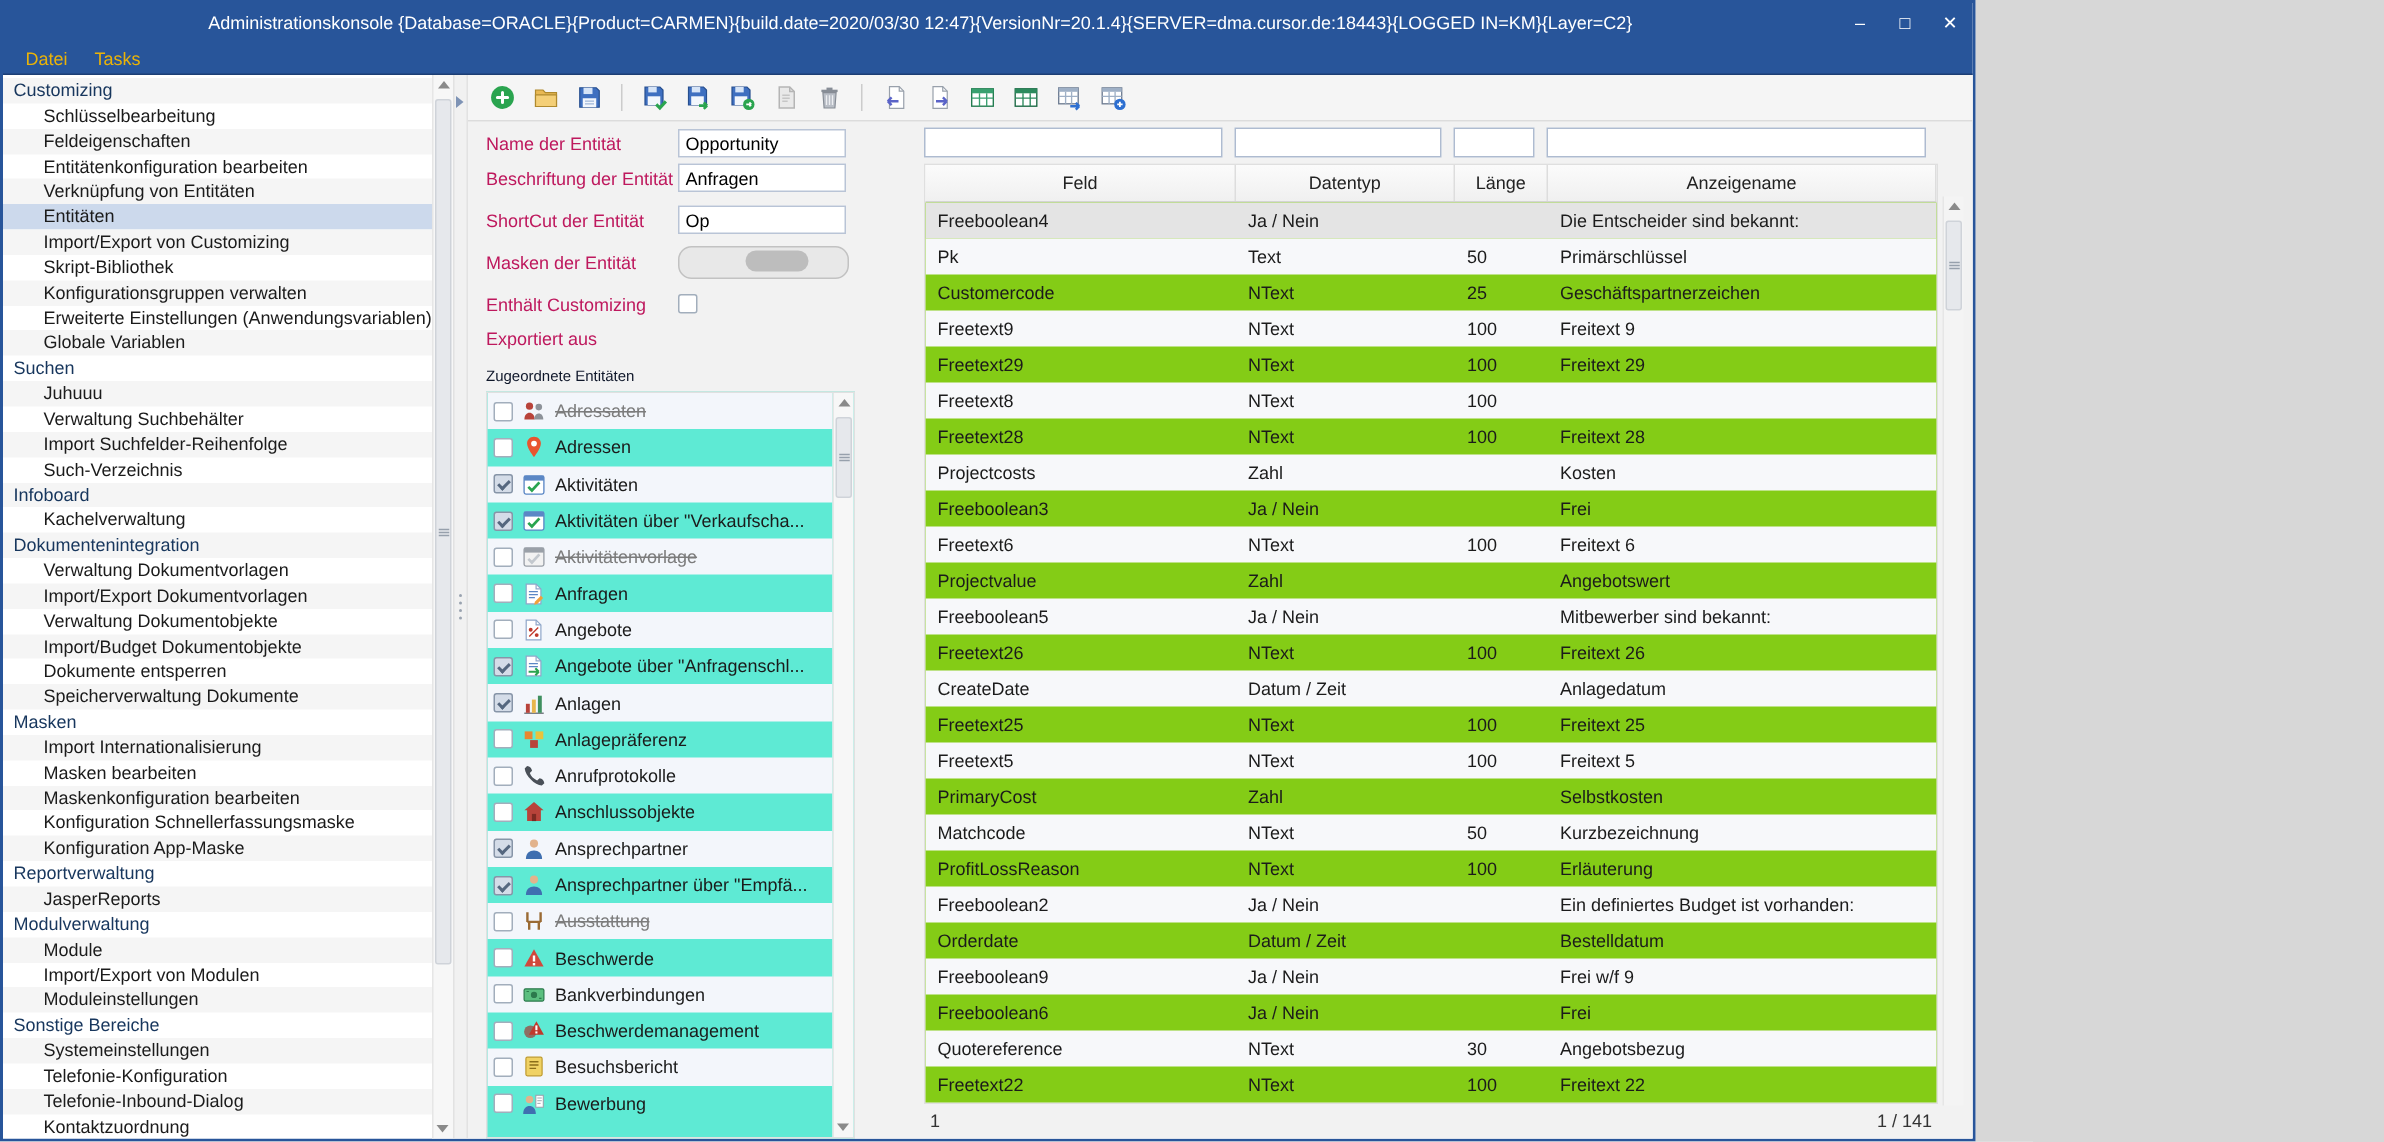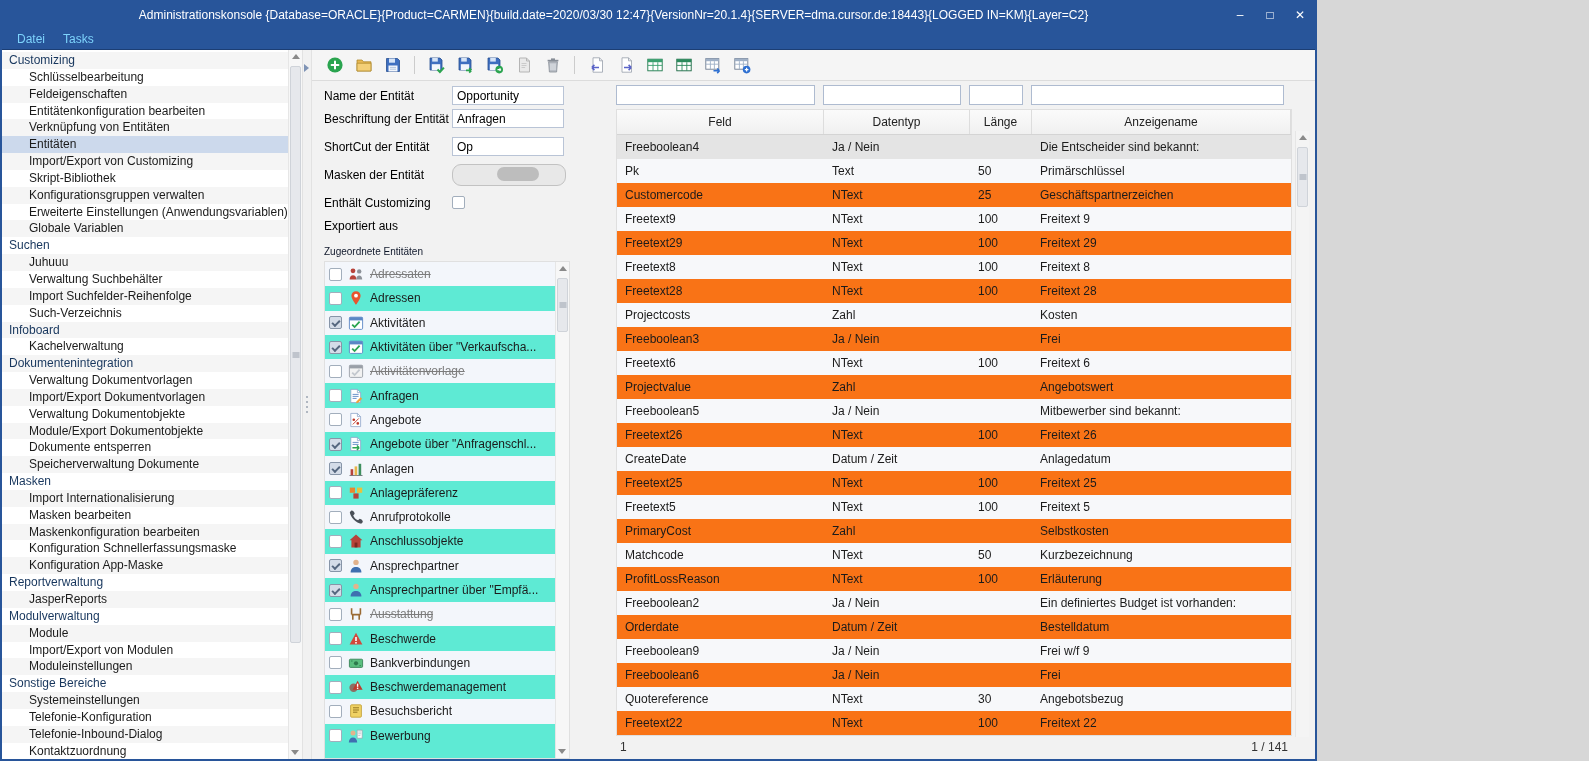--- a/index.html
+++ b/index.html
@@ -6,21 +6,21 @@
     font-family:"Liberation Sans",sans-serif;background:#d7d7d7;}
   .window{width:1317px;height:761px;box-sizing:border-box;border:2px solid #28559a;
     display:flex;flex-direction:column;background:#fff;}
 
   
   .titlebar{height:26px;background:#28559a;color:#fff;display:flex;align-items:center;flex:0 0 26px;}
   .title{flex:1;text-align:center;font-size:12px;white-space:nowrap;overflow:hidden;}
   .win-controls{display:flex;align-items:center;height:100%;}
   .win-btn{width:30px;height:100%;display:flex;align-items:center;justify-content:center;
     font-size:12px;color:#fff;cursor:default;}
-  .menubar{height:21px;background:#28559a;color:#7dd3fc;display:flex;align-items:center;
+  .menubar{height:21px;background:#28559a;color:#eab308;display:flex;align-items:center;
     padding-left:6px;flex:0 0 21px;border-bottom:1px solid #1c3e74;}
   .menu-item{font-size:12px;padding:0 9px;height:100%;display:flex;align-items:center;}
 
   
   .app-body{flex:1;display:flex;min-height:0;background:#fff;}
   .sidebar{width:286px;flex:0 0 286px;overflow:hidden;padding-top:2px;}
   .tree-row{height:16.85px;line-height:16.85px;font-size:12px;white-space:nowrap;
     overflow:hidden;cursor:default;}
   .tree-row:nth-child(odd){background:#f5f5f5;}
   .tree-group{padding-left:7px;color:#17365d;}
@@ -55,21 +55,21 @@
   .tb-sep{width:1px;height:18px;background:#cccccc;margin:0 5px;}
   .svg-icon{display:inline-flex;width:18px;height:18px;}
   .svg-icon svg{width:100%;height:100%;}
 
   .content{flex:1;display:flex;min-height:0;padding:4px 6px 0 12px;}
 
   
   .form-panel{width:246px;flex:0 0 246px;display:flex;flex-direction:column;min-height:0;}
   .form-row{display:flex;align-items:center;height:21px;margin-bottom:2px;}
   .form-row.gap{margin-top:7px;}
-  .form-label{width:128px;flex:0 0 128px;font-size:12px;color:#000000;white-space:nowrap;}
+  .form-label{width:128px;flex:0 0 128px;font-size:12px;color:#be185d;white-space:nowrap;}
   .form-input{width:112px;height:19px;border:1px solid #b9c4d6;font-family:"Liberation Sans",sans-serif;
     font-size:12px;padding:0 4px;background:#fff;box-sizing:border-box;}
   .icon-picker{width:112px;height:20px;background:#e8e8e8;border:1px solid #c2c2c2;
     border-radius:9px;position:relative;}
   .icon-picker-knob{position:absolute;top:2px;left:44px;width:42px;height:14px;
     background:#bdbdbd;border-radius:7px;}
   .checkbox{width:13px;height:13px;flex:0 0 13px;border:1px solid #a2aebc;border-radius:2px;
     background:#fff;position:relative;box-sizing:border-box;}
   .checkbox.checked{background:#d4dce8;border-color:#8795a8;}
   .checkbox.checked::after{content:"";position:absolute;left:2px;top:3px;width:6px;height:3px;
@@ -90,21 +90,21 @@
   .grid-main{flex:1;display:flex;flex-direction:column;min-width:0;padding-left:32px;}
   .gridcols{display:grid;grid-template-columns:207px 146px 62px 1fr;}
   .filter-row{height:22px;flex:0 0 22px;margin-bottom:2px;}
   .f-cell{padding-right:8px;}
   .filter-input{width:100%;height:20px;border:1px solid #aebbd0;box-sizing:border-box;
     font-family:"Liberation Sans",sans-serif;font-size:12px;padding:0 4px;background:#fff;}
   .grid-table{border:1px solid #dfdfdf;background:#fff;flex:0 0 auto;}
   .header-row{height:24px;background:linear-gradient(#fbfbfb,#f0f0f0);border-bottom:1px solid #d4d4d4;}
   .h-cell{display:flex;align-items:center;justify-content:center;font-size:12px;color:#222;
     border-right:1px solid #dddddd;white-space:nowrap;overflow:hidden;}
-  .grid-body{height:600px;overflow:hidden;background:#f97316;}
+  .grid-body{height:600px;overflow:hidden;background:#84cc16;}
   .g-row{height:24px;}
   .g-row:nth-child(even){background:#f7f8fa;}
   .g-row.sel{background:#e4e4e4;}
   .g-cell{display:flex;align-items:center;font-size:12px;color:#1b1b1b;padding-left:8px;
     white-space:nowrap;overflow:hidden;}
   .grid-footer{height:22px;flex:0 0 22px;display:flex;align-items:center;
     justify-content:space-between;font-size:12px;color:#333;padding:0 4px;}
   .grid-scroll{margin-left:3px;margin-top:46px;margin-bottom:22px;background:#f4f4f4;}
 </style>
 </head>
@@ -142,21 +142,21 @@
         <div class="tree-row tree-item">Juhuuu</div>
         <div class="tree-row tree-item">Verwaltung Suchbehälter</div>
         <div class="tree-row tree-item">Import Suchfelder-Reihenfolge</div>
         <div class="tree-row tree-item">Such-Verzeichnis</div>
         <div class="tree-row tree-group">Infoboard</div>
         <div class="tree-row tree-item">Kachelverwaltung</div>
         <div class="tree-row tree-group">Dokumentenintegration</div>
         <div class="tree-row tree-item">Verwaltung Dokumentvorlagen</div>
         <div class="tree-row tree-item">Import/Export Dokumentvorlagen</div>
         <div class="tree-row tree-item">Verwaltung Dokumentobjekte</div>
-        <div class="tree-row tree-item">Module/Export Dokumentobjekte</div>
+        <div class="tree-row tree-item">Import/Budget Dokumentobjekte</div>
         <div class="tree-row tree-item">Dokumente entsperren</div>
         <div class="tree-row tree-item">Speicherverwaltung Dokumente</div>
         <div class="tree-row tree-group">Masken</div>
         <div class="tree-row tree-item">Import Internationalisierung</div>
         <div class="tree-row tree-item">Masken bearbeiten</div>
         <div class="tree-row tree-item">Maskenkonfiguration bearbeiten</div>
         <div class="tree-row tree-item">Konfiguration Schnellerfassungsmaske</div>
         <div class="tree-row tree-item">Konfiguration App-Maske</div>
         <div class="tree-row tree-group">Reportverwaltung</div>
         <div class="tree-row tree-item">JasperReports</div>
@@ -629,21 +629,20 @@
                   <div class="g-row gridcols">
                     <div class="g-cell">Freetext29</div>
                     <div class="g-cell">NText</div>
                     <div class="g-cell">100</div>
                     <div class="g-cell">Freitext 29</div>
                   </div>
                   <div class="g-row gridcols">
                     <div class="g-cell">Freetext8</div>
                     <div class="g-cell">NText</div>
                     <div class="g-cell">100</div>
-                    <div class="g-cell">Freitext 8</div>
                   </div>
                   <div class="g-row gridcols">
                     <div class="g-cell">Freetext28</div>
                     <div class="g-cell">NText</div>
                     <div class="g-cell">100</div>
                     <div class="g-cell">Freitext 28</div>
                   </div>
                   <div class="g-row gridcols">
                     <div class="g-cell">Projectcosts</div>
                     <div class="g-cell">Zahl</div>

